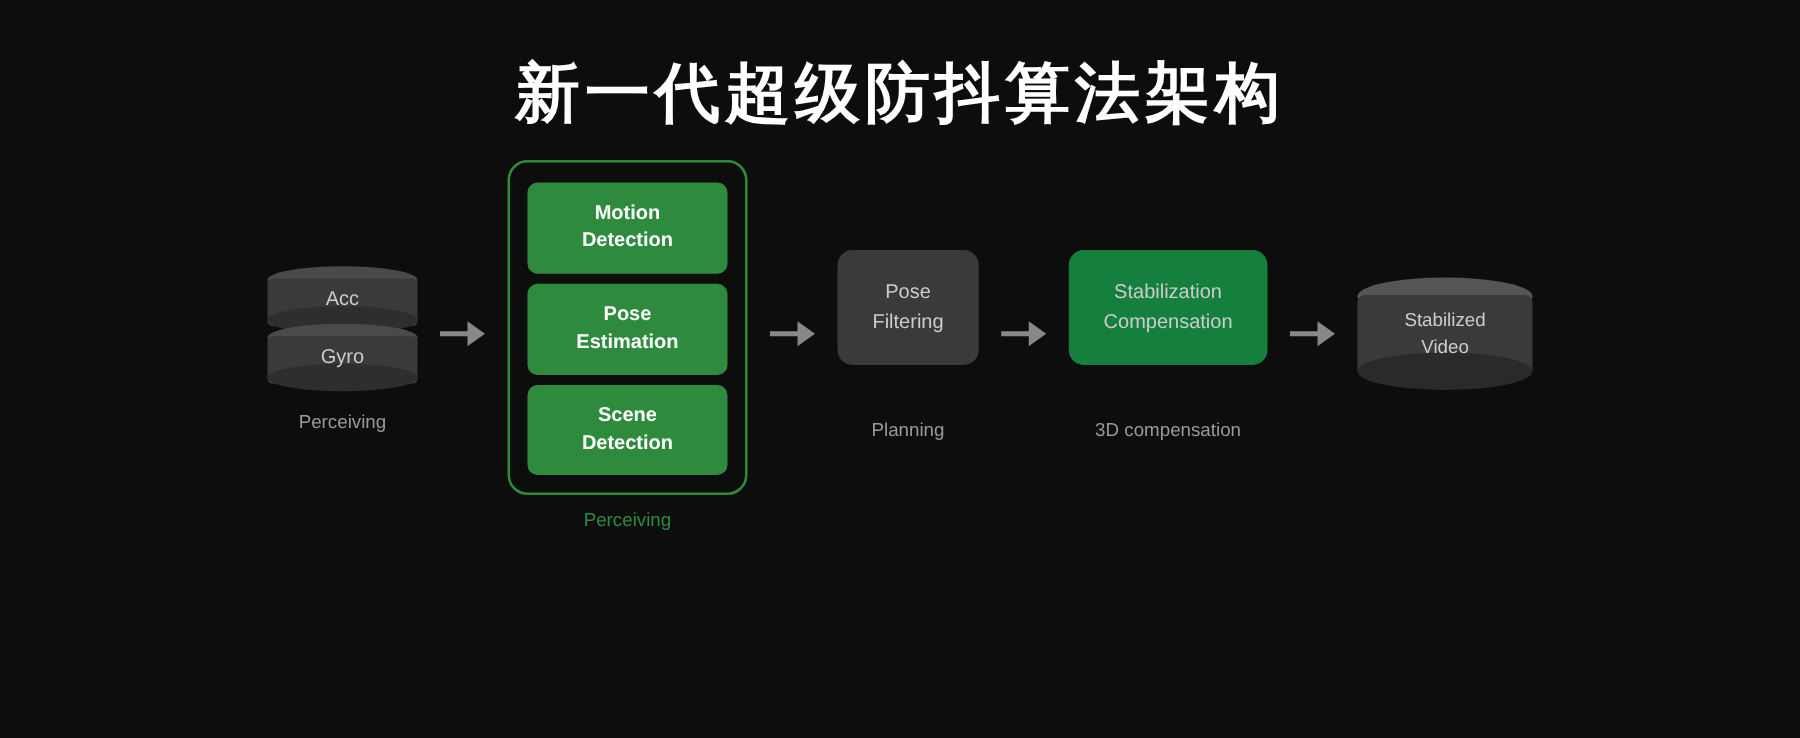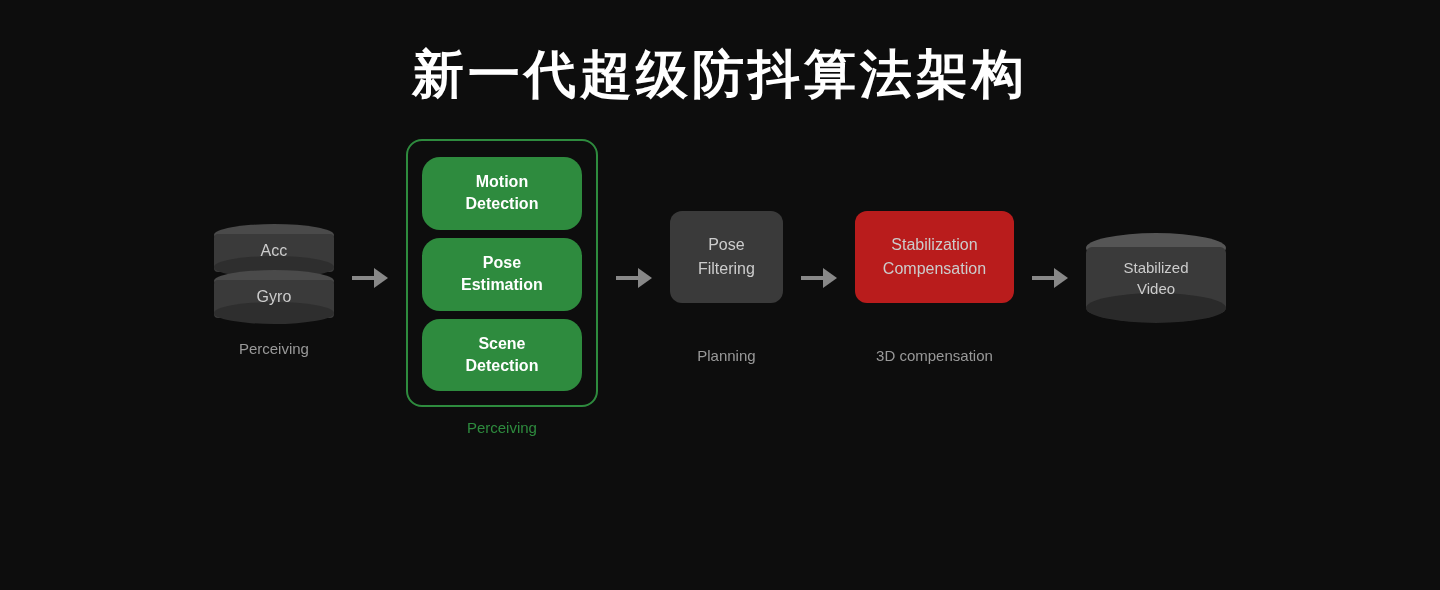--- a/index.html
+++ b/index.html
@@ -14,21 +14,21 @@
       flex-direction: column;
       align-items: center;
       justify-content: flex-start;
     }
 
     .main-title {
       font-size: 52px;
       font-weight: bold;
       color: #ffffff;
       margin-top: 40px;
-      margin-bottom: 29px;
+      margin-bottom: 18px;
       letter-spacing: 4px;
     }
 
     .diagram {
       display: flex;
       align-items: center;
       justify-content: center;
       gap: 0px;
       width: 100%;
       padding: 0 60px;
@@ -146,21 +146,21 @@
     }
 
     .prediction-wrapper {
       display: flex;
       flex-direction: column;
       align-items: center;
     }
 
     .green-btn {
       background: #2e8b3e;
-      border-radius: 18px;
+      border-radius: 8px;
       padding: 14px 20px;
       width: 160px;
       text-align: center;
       font-size: 16px;
       font-weight: 600;
       color: #fff;
       line-height: 1.4;
     }
 
     .prediction-label {
@@ -177,21 +177,21 @@
       padding: 22px 28px;
       text-align: center;
       font-size: 16px;
       color: #ccc;
       line-height: 1.5;
       margin-bottom: 20px;
     }
 
     
     .compensation-box {
-      background: #b91c1c;
+      background: #15803d;
       border-radius: 12px;
       padding: 22px 28px;
       text-align: center;
       font-size: 16px;
       color: #ccc;
       line-height: 1.5;
       margin-bottom: 20px;
     }
 
     

